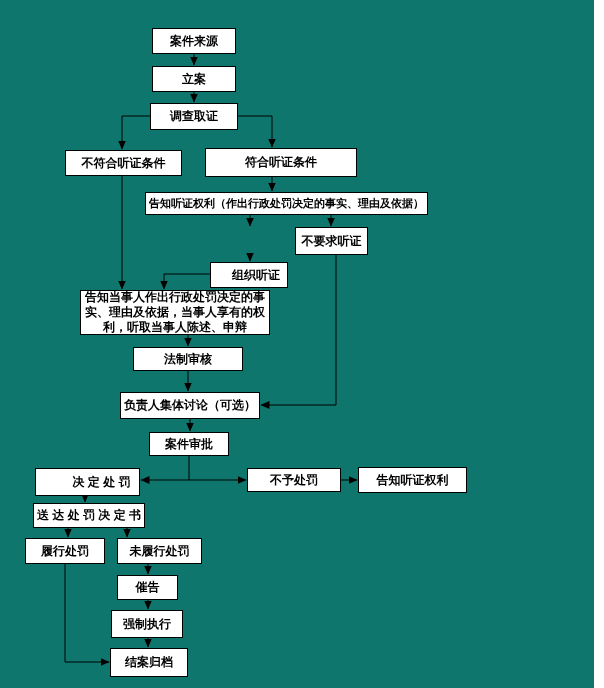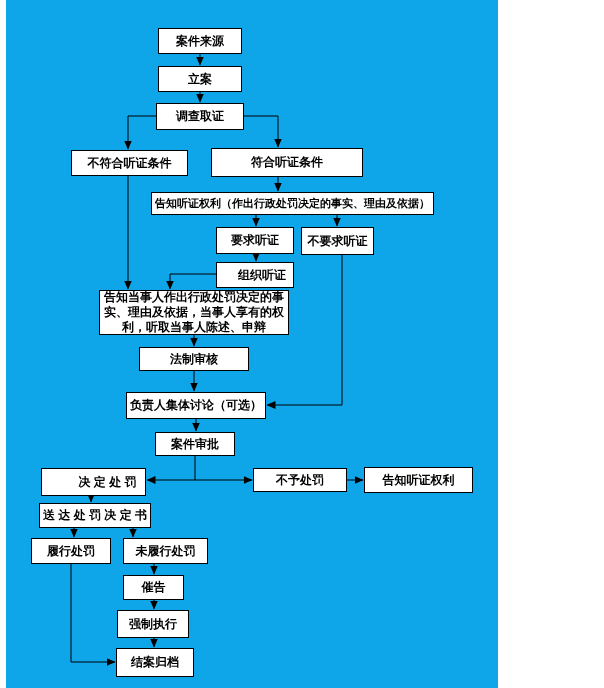--- a/index.html
+++ b/index.html
@@ -1,23 +1,22 @@
 <!DOCTYPE html>
 <html><head>
 <meta charset="utf-8">
 <style>
   html, body { margin: 0; padding: 0; background: #ffffff; }
   .canvas {
     position: relative;
-    width: 492px;
+    width: 594px;
     height: 688px;
-    background: #0ea5e9;
+    background: #0f766e;
     font-family: "Liberation Sans", sans-serif;
     overflow: hidden;
-    margin-left: 6px;
   }
   .connectors {
     position: absolute;
     left: 0; top: 0;
     width: 604px; height: 688px;
     pointer-events: none;
   }
   .node {
     position: absolute;
     box-sizing: border-box;
@@ -75,24 +74,23 @@
       <path d="M65 564 V662 H109" marker-end="url(#arw)"></path>
     </g>
   </svg>
 
   <div class="node" style="left:152px; top:28px;  width:84px;  height:26px;">案件来源</div>
   <div class="node" style="left:152px; top:66px;  width:84px;  height:26px;">立案</div>
   <div class="node" style="left:150px; top:103px; width:88px;  height:27px;">调查取证</div>
   <div class="node" style="left:65px;  top:150px; width:117px; height:26px;">不符合听证条件</div>
   <div class="node" style="left:205px; top:148px; width:152px; height:29px;">符合听证条件</div>
   <div class="node small-text" style="left:145px; top:192px; width:283px; height:23px;">告知听证权利（作出行政处罚决定的事实、理由及依据）</div>
-  <div class="node" style="left:210px; top:227px; width:78px;  height:27px;">要求听证</div>
   <div class="node" style="left:295px; top:227px; width:73px;  height:28px;">不要求听证</div>
   <div class="node" style="left:210px; top:262px; width:78px;  height:26px;padding-left:14px;">组织听证</div>
-  <div class="node wrap" style="left:93px; top:290px; width:190px; height:45px;">告知当事人作出行政处罚决定的事实、理由及依据，当事人享有的权利，听取当事人陈述、申辩</div>
+  <div class="node wrap" style="left:80px; top:290px; width:190px; height:45px;">告知当事人作出行政处罚决定的事实、理由及依据，当事人享有的权利，听取当事人陈述、申辩</div>
   <div class="node" style="left:133px; top:347px; width:110px; height:24px;">法制审核</div>
   <div class="node" style="left:120px; top:392px; width:140px; height:27px;">负责人集体讨论（可选）</div>
   <div class="node" style="left:149px; top:432px; width:80px;  height:24px;">案件审批</div>
   <div class="node" style="left:35px;  top:468px; width:105px; height:28px;padding-left:28px;">决 定 处 罚</div>
   <div class="node" style="left:247px; top:468px; width:94px;  height:24px;">不予处罚</div>
   <div class="node" style="left:358px; top:467px; width:109px; height:26px;">告知听证权利</div>
   <div class="node" style="left:33px;  top:503px; width:112px; height:25px;">送 达 处 罚 决 定 书</div>
   <div class="node" style="left:25px;  top:538px; width:80px;  height:26px;">履行处罚</div>
   <div class="node" style="left:117px; top:538px; width:85px;  height:26px;">未履行处罚</div>
   <div class="node" style="left:117px; top:575px; width:61px;  height:25px;">催告</div>

